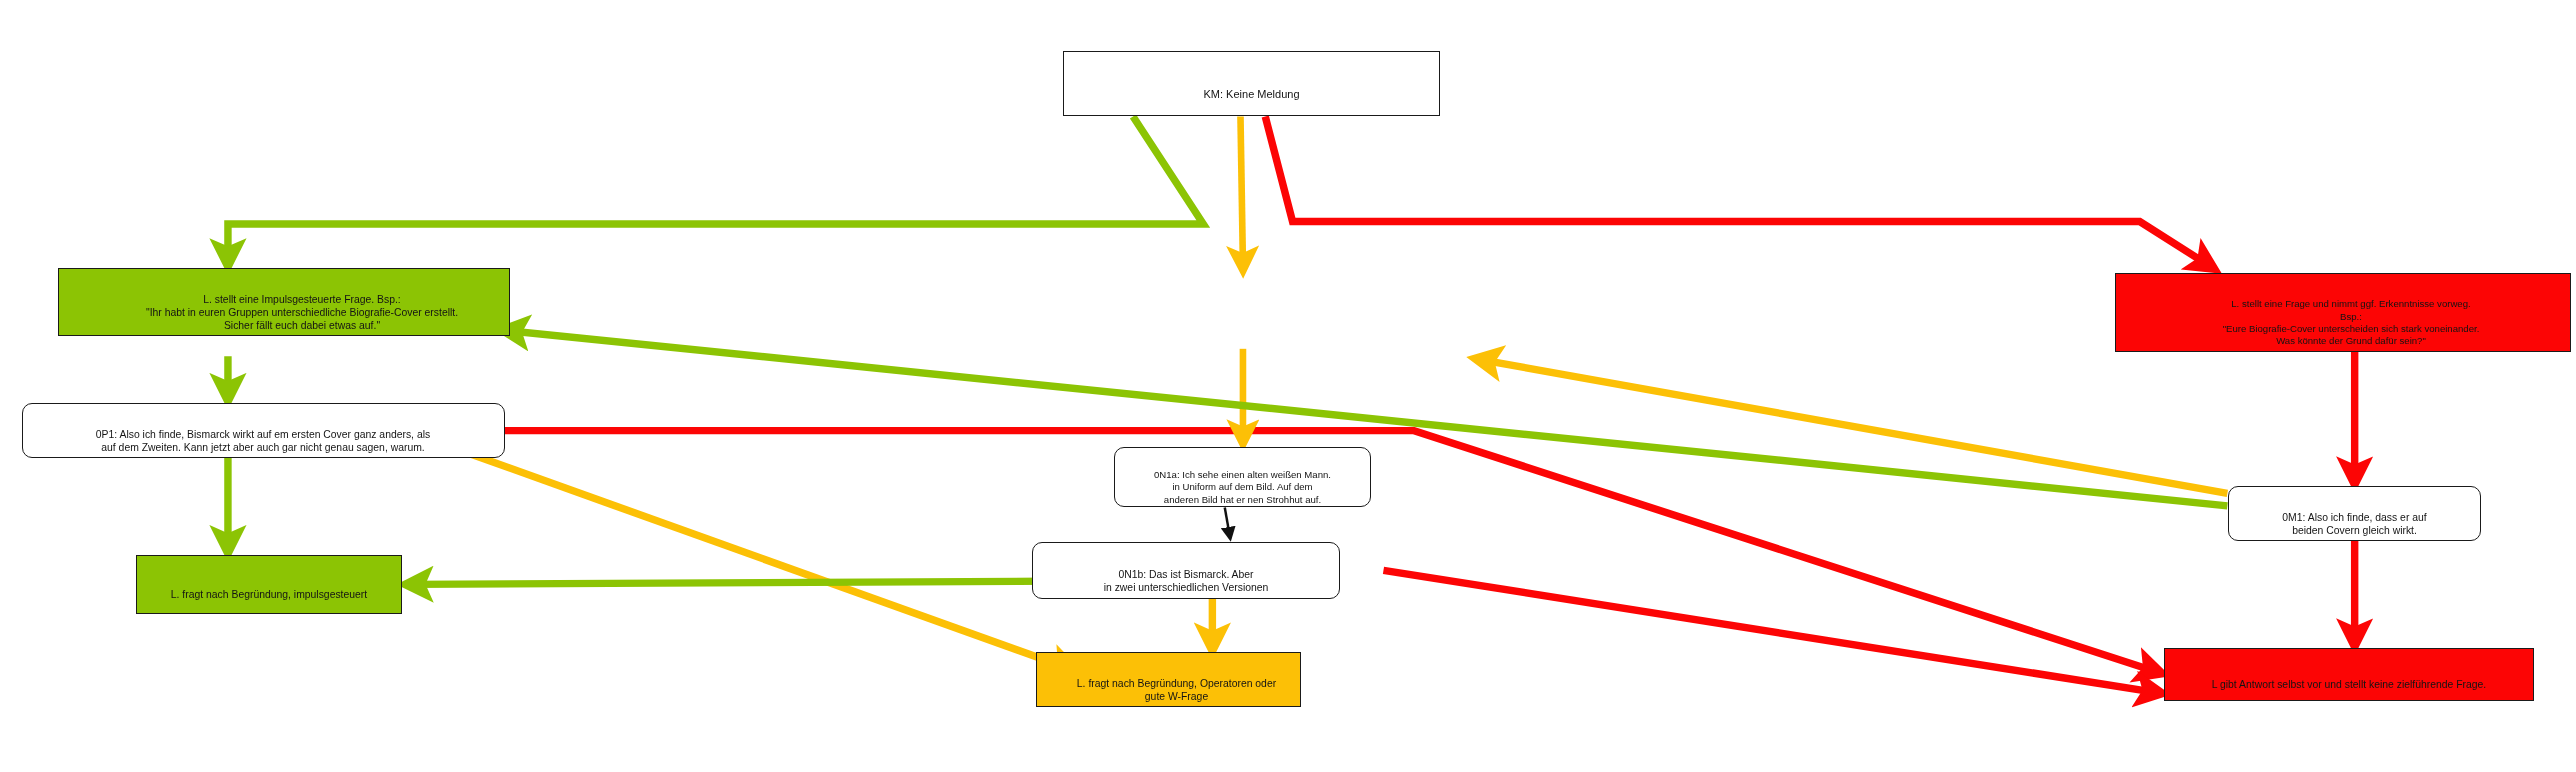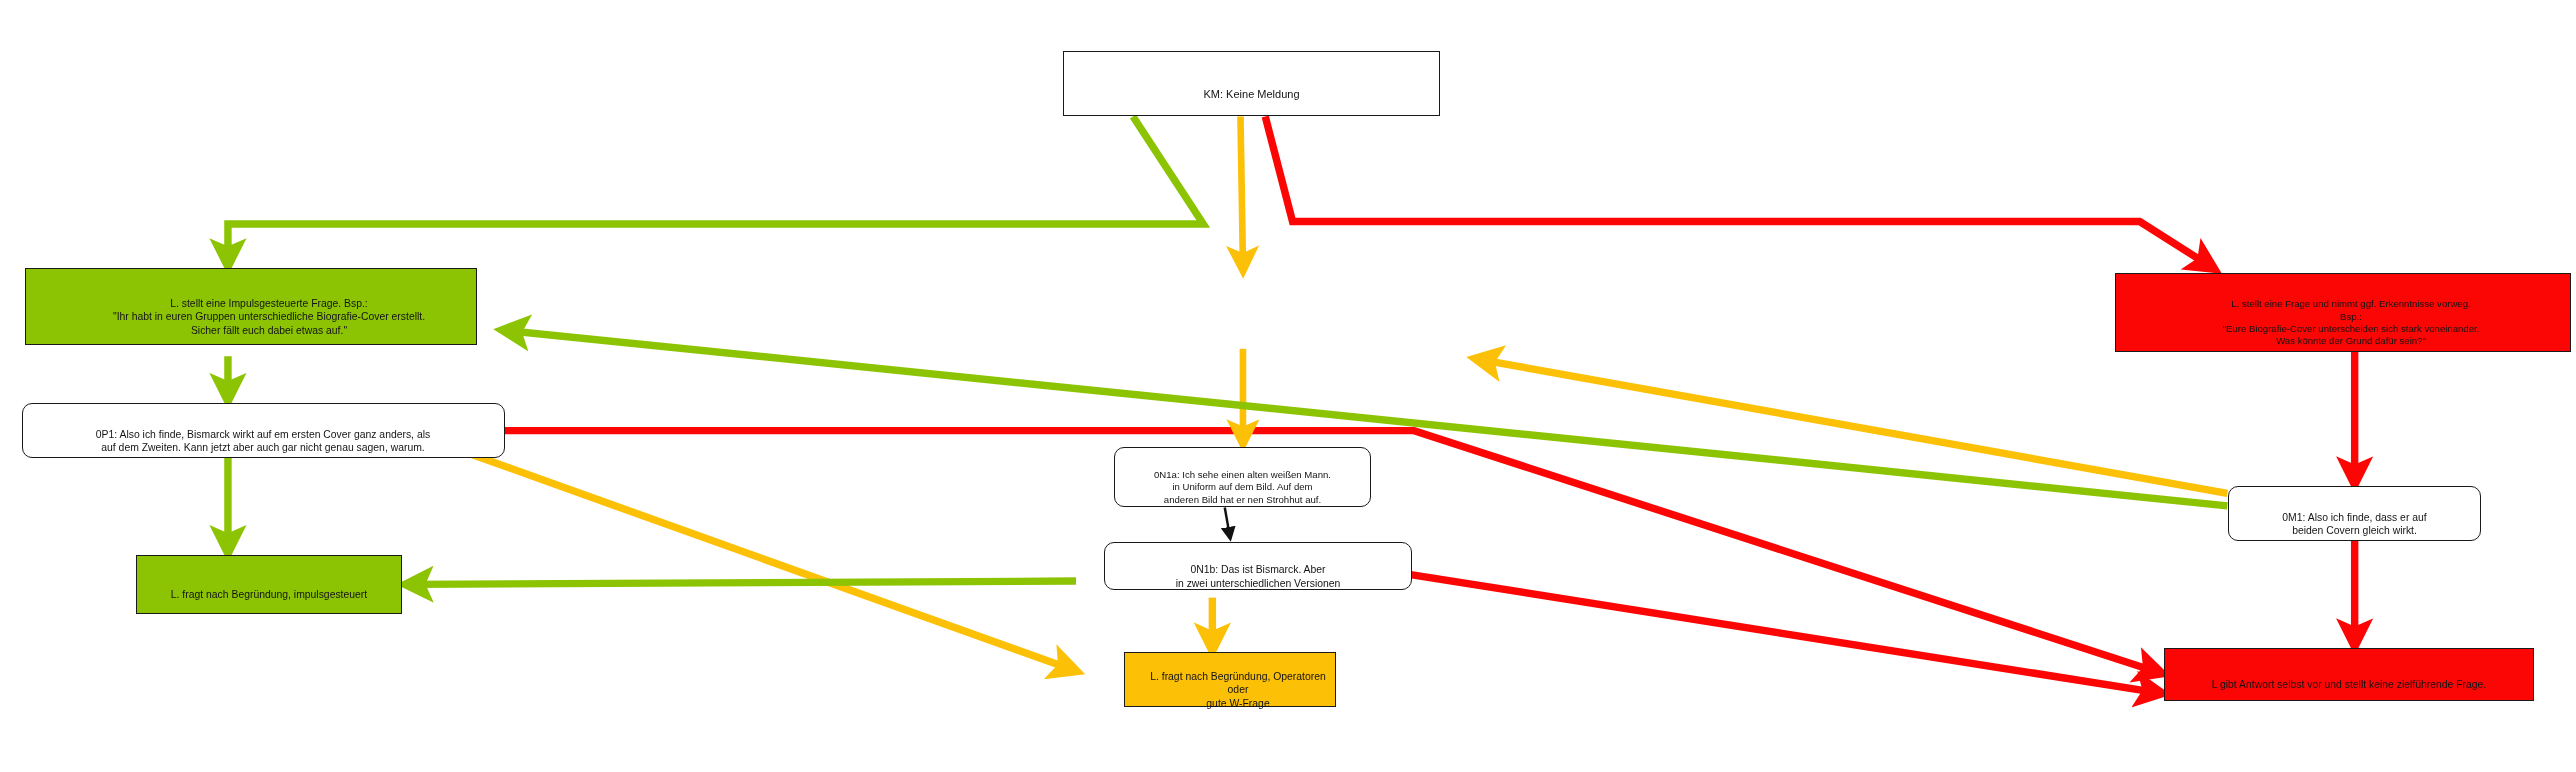--- a/index.html
+++ b/index.html
@@ -104,21 +104,21 @@
 
     <path d="M2694,612 L613,400" fill="none" stroke="#8CC404" stroke-width="9" marker-end="url(#ah-green)"></path>
 
     <path d="M2694,597 L1790,435" fill="none" stroke="#FCC006" stroke-width="9" marker-end="url(#ah-yellow)"></path>
   </svg>
 
   <div class="node n-plain fs13" style="left:1063px; top:51px; width:377px; height:65px;">
     <span class="txt">KM: Keine Meldung</span>
   </div>
 
-  <div class="node n-green fs12" style="left:25px; top:268px; width:452px; height:77px;padding-left:36px;">
+  <div class="node n-green fs12" style="left:58px; top:268px; width:452px; height:68px;padding-left:36px;">
     <span class="txt">L. stellt eine Impulsgesteuerte Frage. Bsp.:
 "Ihr habt in euren Gruppen unterschiedliche Biografie-Cover erstellt.
 Sicher fällt euch dabei etwas auf."</span>
   </div>
 
 
   <div class="node n-red fs11" style="left:2115px; top:273px; width:456px; height:79px;padding-left:16px;">
     <span class="txt">L. stellt eine Frage und nimmt ggf. Erkenntnisse vorweg.
 Bsp.:
 "Eure Biografie-Cover unterscheiden sich stark voneinander.
@@ -129,35 +129,35 @@
     <span class="txt">0P1: Also ich finde, Bismarck wirkt auf em ersten Cover ganz anders, als
 auf dem Zweiten. Kann jetzt aber auch gar nicht genau sagen, warum.</span>
   </div>
 
   <div class="node n-plain rounded fs11" style="left:1114px; top:447px; width:257px; height:60px;">
     <span class="txt">0N1a: Ich sehe einen alten weißen Mann.
 in Uniform auf dem Bild. Auf dem
 anderen Bild hat er nen Strohhut auf.</span>
   </div>
 
-  <div class="node n-plain rounded fs12" style="left:1104px; top:542px; width:308px; height:48px;">
+  <div class="node n-plain rounded fs12" style="left:1032px; top:542px; width:308px; height:57px;">
     <span class="txt">0N1b: Das ist Bismarck. Aber
 in zwei unterschiedlichen Versionen</span>
   </div>
 
   <div class="node n-plain rounded fs12" style="left:2228px; top:486px; width:253px; height:55px;">
     <span class="txt">0M1: Also ich finde, dass er auf
 beiden Covern gleich wirkt.</span>
   </div>
 
   <div class="node n-green fs12" style="left:136px; top:555px; width:266px; height:59px;justify-content:center;">
     <span class="txt">L. fragt nach Begründung, impulsgesteuert</span>
   </div>
 
-  <div class="node n-yellow fs12" style="left:1124px; top:652px; width:212px; height:55px;padding-left:16px;">
+  <div class="node n-yellow fs12" style="left:1036px; top:652px; width:265px; height:55px;padding-left:16px;">
     <span class="txt">L. fragt nach Begründung, Operatoren oder
 gute W-Frage</span>
   </div>
 
   <div class="node n-red fs12" style="left:2164px; top:648px; width:370px; height:53px;">
     <span class="txt">L gibt Antwort selbst vor und stellt keine zielführende Frage.</span>
   </div>
 
 </div>
 

